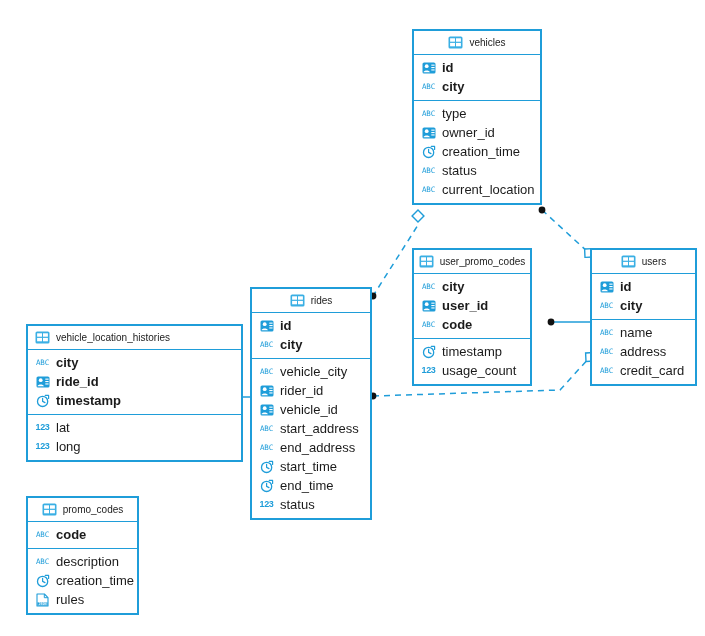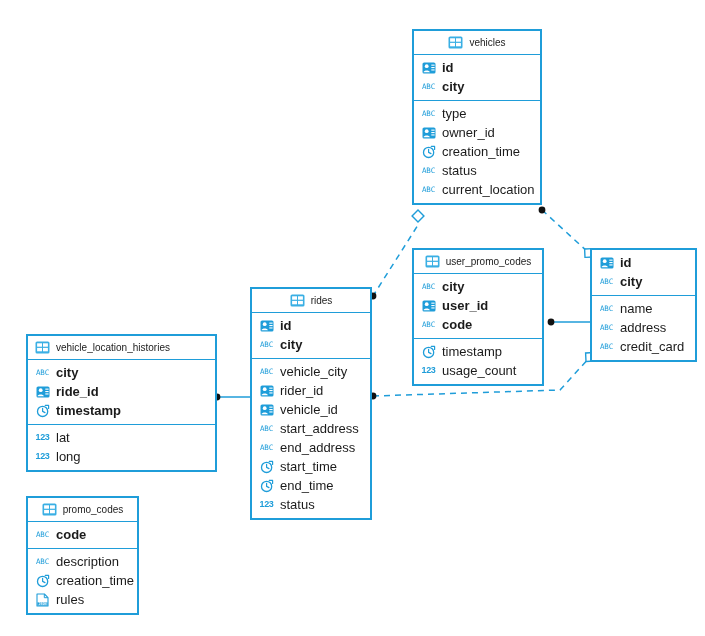--- a/index.html
+++ b/index.html
@@ -155,21 +155,21 @@
         <div class="col">
           <span class="ico ico-abc">ABC</span>
           <span>status</span>
         </div>
         <div class="col">
           <span class="ico ico-abc">ABC</span>
           <span>current_location</span>
         </div>
       </div>
     </div>
-    <div class="table-box" style="left: 412px; top: 248px; width: 132px;">
+    <div class="table-box" style="left: 412px; top: 248px; width: 120px;">
       <div class="tbl-title">
         <span class="ico">
           <svg width="15" height="13" viewBox="0 0 15 13">
             <rect x="0.5" y="0.5" width="14" height="12" rx="1.6" fill="#3aafe4"></rect>
             <rect x="2.1" y="2.3" width="4.9" height="3.4" fill="#ffffff"></rect>
             <rect x="8.0" y="2.3" width="4.9" height="3.4" fill="#ffffff"></rect>
             <rect x="2.1" y="6.9" width="4.9" height="3.4" fill="#ffffff"></rect>
             <rect x="8.0" y="6.9" width="4.9" height="3.4" fill="#ffffff"></rect>
           </svg>
         </span>
@@ -209,20 +209,32 @@
           </span>
           <span>timestamp</span>
         </div>
         <div class="col">
           <span class="ico ico-123">123</span>
           <span>usage_count</span>
         </div>
       </div>
     </div>
     <div class="table-box" style="left: 590px; top: 248px; width: 107px;">
+      <div class="tbl-title">
+        <span class="ico">
+          <svg width="15" height="13" viewBox="0 0 15 13">
+            <rect x="0.5" y="0.5" width="14" height="12" rx="1.6" fill="#3aafe4"></rect>
+            <rect x="2.1" y="2.3" width="4.9" height="3.4" fill="#ffffff"></rect>
+            <rect x="8.0" y="2.3" width="4.9" height="3.4" fill="#ffffff"></rect>
+            <rect x="2.1" y="6.9" width="4.9" height="3.4" fill="#ffffff"></rect>
+            <rect x="8.0" y="6.9" width="4.9" height="3.4" fill="#ffffff"></rect>
+          </svg>
+        </span>
+        <span>users</span>
+      </div>
       <div class="sec keys">
         <div class="col pk">
           <span class="ico">
             <svg width="14" height="12" viewBox="0 0 14 12">
               <rect x="0.5" y="0.5" width="13" height="11" rx="1.6" fill="#1f9dd9"></rect>
               <circle cx="4.7" cy="4.2" r="1.9" fill="#ffffff"></circle>
               <path d="M1.5 10.3 C1.9 7.8 7.5 7.8 7.9 10.3 Z" fill="#ffffff"></path>
               <rect x="9.3" y="2.6" width="3.3" height="1.1" fill="#ffffff"></rect>
               <rect x="9.3" y="5.0" width="3.3" height="1.1" fill="#ffffff"></rect>
               <rect x="9.3" y="7.4" width="3.3" height="1.1" fill="#ffffff"></rect>
@@ -340,21 +352,21 @@
             </svg>
           </span>
           <span>end_time</span>
         </div>
         <div class="col">
           <span class="ico ico-123">123</span>
           <span>status</span>
         </div>
       </div>
     </div>
-    <div class="table-box" style="left: 26px; top: 334px; width: 191px;">
+    <div class="table-box" style="left: 26px; top: 324px; width: 217px;">
       <div class="tbl-title left">
         <span class="ico">
           <svg width="15" height="13" viewBox="0 0 15 13">
             <rect x="0.5" y="0.5" width="14" height="12" rx="1.6" fill="#3aafe4"></rect>
             <rect x="2.1" y="2.3" width="4.9" height="3.4" fill="#ffffff"></rect>
             <rect x="8.0" y="2.3" width="4.9" height="3.4" fill="#ffffff"></rect>
             <rect x="2.1" y="6.9" width="4.9" height="3.4" fill="#ffffff"></rect>
             <rect x="8.0" y="6.9" width="4.9" height="3.4" fill="#ffffff"></rect>
           </svg>
         </span>

